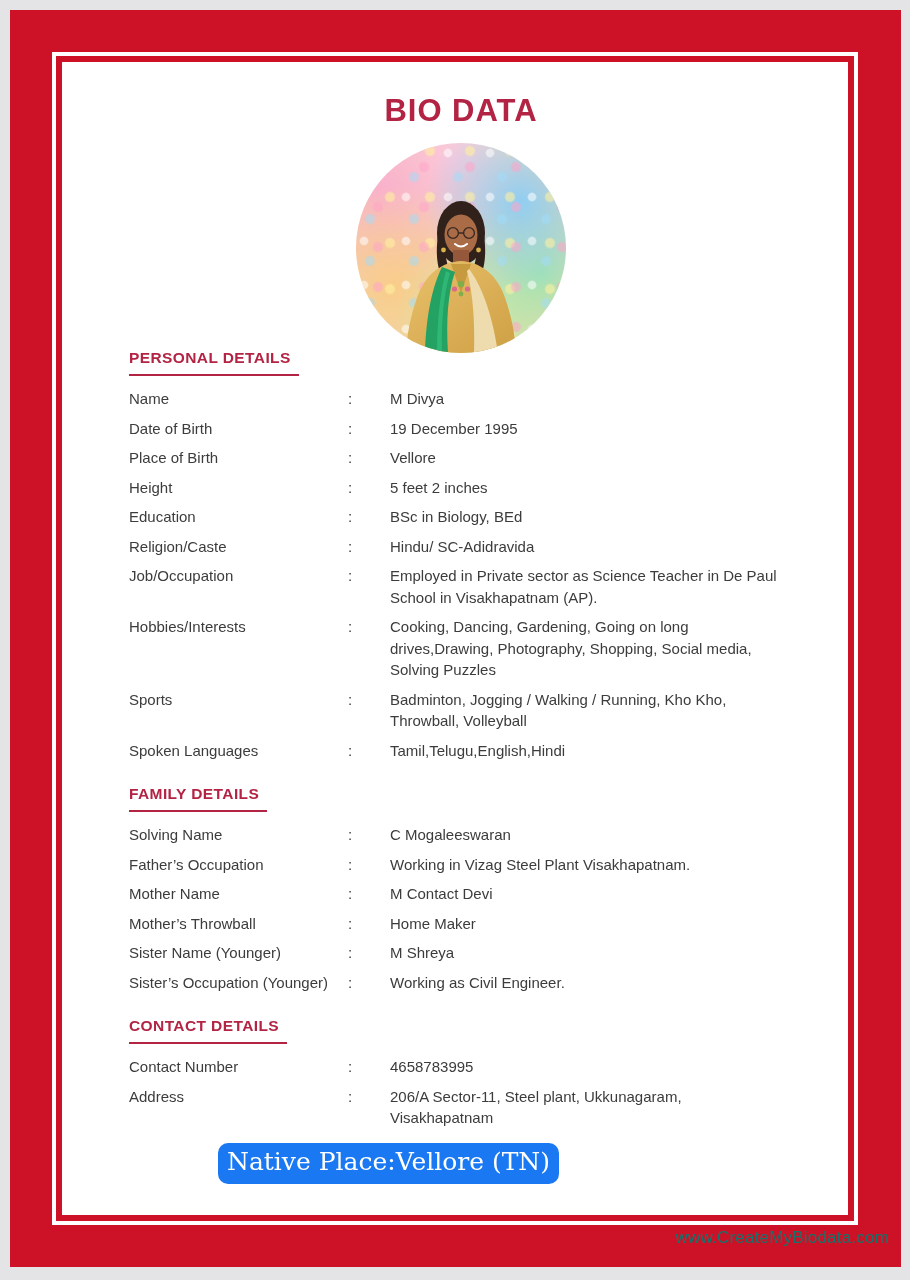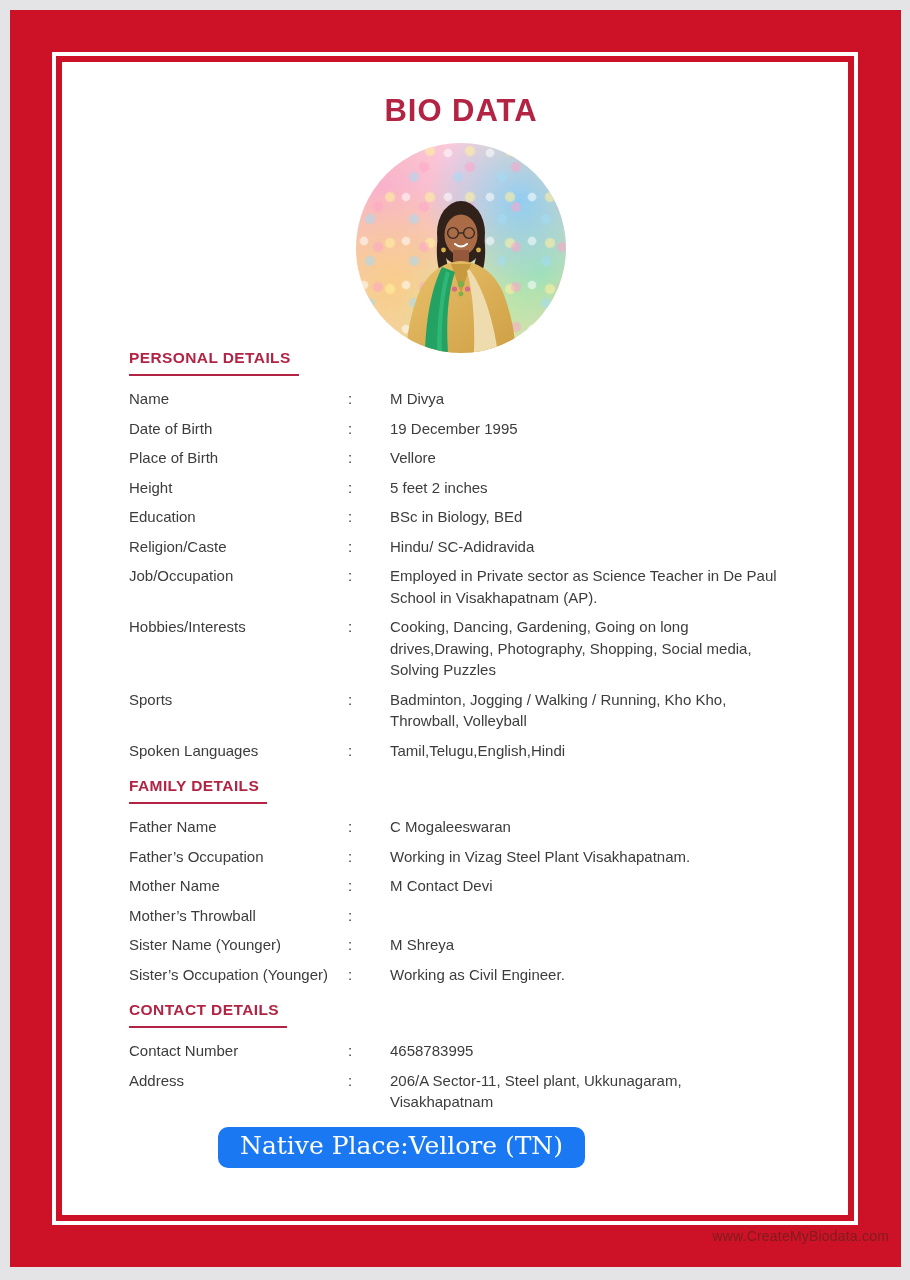--- a/index.html
+++ b/index.html
@@ -35,39 +35,39 @@
       radial-gradient(circle at 22px 24px, rgba(255,165,200,.55) 0 4px, rgba(255,165,200,0) 6px),
       radial-gradient(circle at 34px 8px, rgba(255,240,160,.6) 0 4px, rgba(255,240,160,0) 6px),
       radial-gradient(circle at 14px 34px, rgba(160,220,250,.5) 0 4px, rgba(160,220,250,0) 6px);
     background-size:42px 44px, 46px 40px, 40px 46px, 44px 42px;
   }
   .photo svg { position:relative; z-index:1; display:block; }
   
   .watermark { position:absolute; left:225px; top:505px; z-index:0; opacity:.14; filter:blur(3px); pointer-events:none; }
   
   .section { position:relative; z-index:1; }
-  .section + .section { margin-top:16px; }
+  .section + .section { margin-top:24px; }
   .sec-h {
     display:inline-block; font-size:15.5px; line-height:16px; font-weight:bold;
     color:#b32343; letter-spacing:.4px; border-bottom:2px solid #b32343;
     padding:0 8px 8px 0; margin-bottom:12px;
   }
   .row { display:flex; align-items:flex-start; font-size:15px; line-height:21.5px; color:#3c3c3c; margin-bottom:8px; }
   .label { width:219px; flex:none; }
   .colon { width:42px; flex:none; }
   .value { flex:1; white-space:pre-line; max-width:410px; }
   
   .badge {
     position:relative; z-index:1; display:inline-block; margin:6px 0 0 89px;
     background:#1a79f2; color:#ffffff; font-family:"DejaVu Serif","Liberation Serif",serif;
-    font-size:25px; line-height:1.2; padding:4px 22px 7px; border-radius:10px;
+    font-size:25px; line-height:1.2; padding:4px 9px 7px; border-radius:10px;
   }
   .footer-url {
-    position:absolute; right:21px; top:1228px; color:#7f1d1d;
-    font-size:14px; letter-spacing:.2px;
+    position:absolute; right:21px; top:1228px; color:#0f766e;
+    font-size:17px; letter-spacing:.2px;
   }
 </style>
 </head>
 <body>
 
 <div class="page">
   <div class="red-frame"></div>
 
   <div class="watermark">
     <svg width="360" height="380" viewBox="0 0 360 380" fill="none" stroke="#d5899b" stroke-width="16" stroke-linecap="round">
@@ -168,37 +168,38 @@
       <div class="row">
         <span class="label">Spoken Languages</span>
         <span class="colon">:</span>
         <span class="value">Tamil,Telugu,English,Hindi</span>
       </div>
     </div>
 
     <div class="section">
       <h2 class="sec-h">FAMILY DETAILS</h2>
       <div class="row">
-        <span class="label">Father Name</span>
+        <span class="label">Solving Name</span>
         <span class="colon">:</span>
         <span class="value">C Mogaleeswaran</span>
       </div>
       <div class="row">
         <span class="label">Father’s Occupation</span>
         <span class="colon">:</span>
         <span class="value">Working in Vizag Steel Plant Visakhapatnam.</span>
       </div>
       <div class="row">
         <span class="label">Mother Name</span>
         <span class="colon">:</span>
         <span class="value">M Contact Devi</span>
       </div>
       <div class="row">
         <span class="label">Mother’s Throwball</span>
         <span class="colon">:</span>
+        <span class="value">Home Maker</span>
       </div>
       <div class="row">
         <span class="label">Sister Name (Younger)</span>
         <span class="colon">:</span>
         <span class="value">M Shreya</span>
       </div>
       <div class="row">
         <span class="label">Sister’s Occupation (Younger)</span>
         <span class="colon">:</span>
         <span class="value">Working as Civil Engineer.</span>

